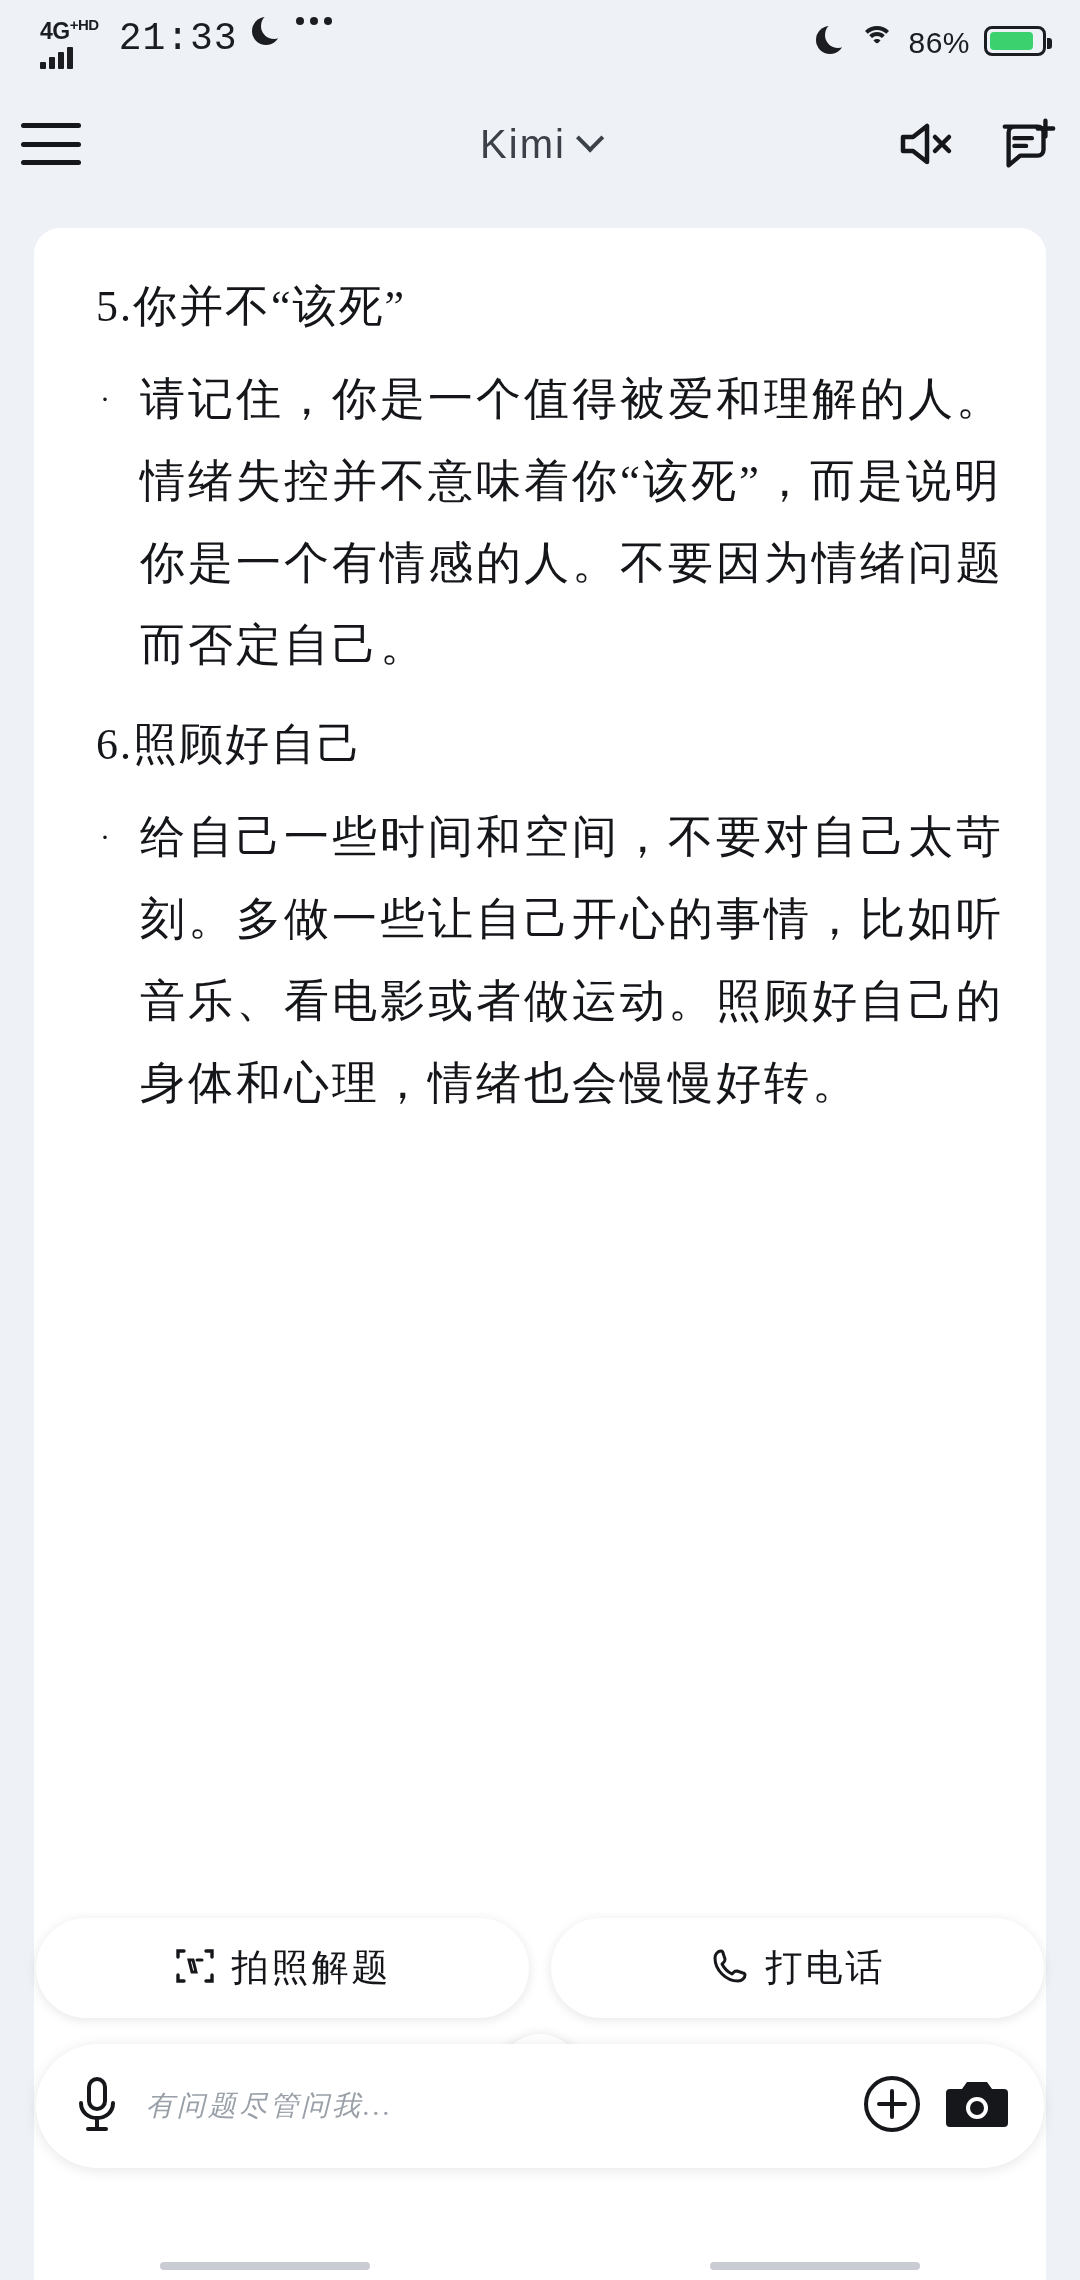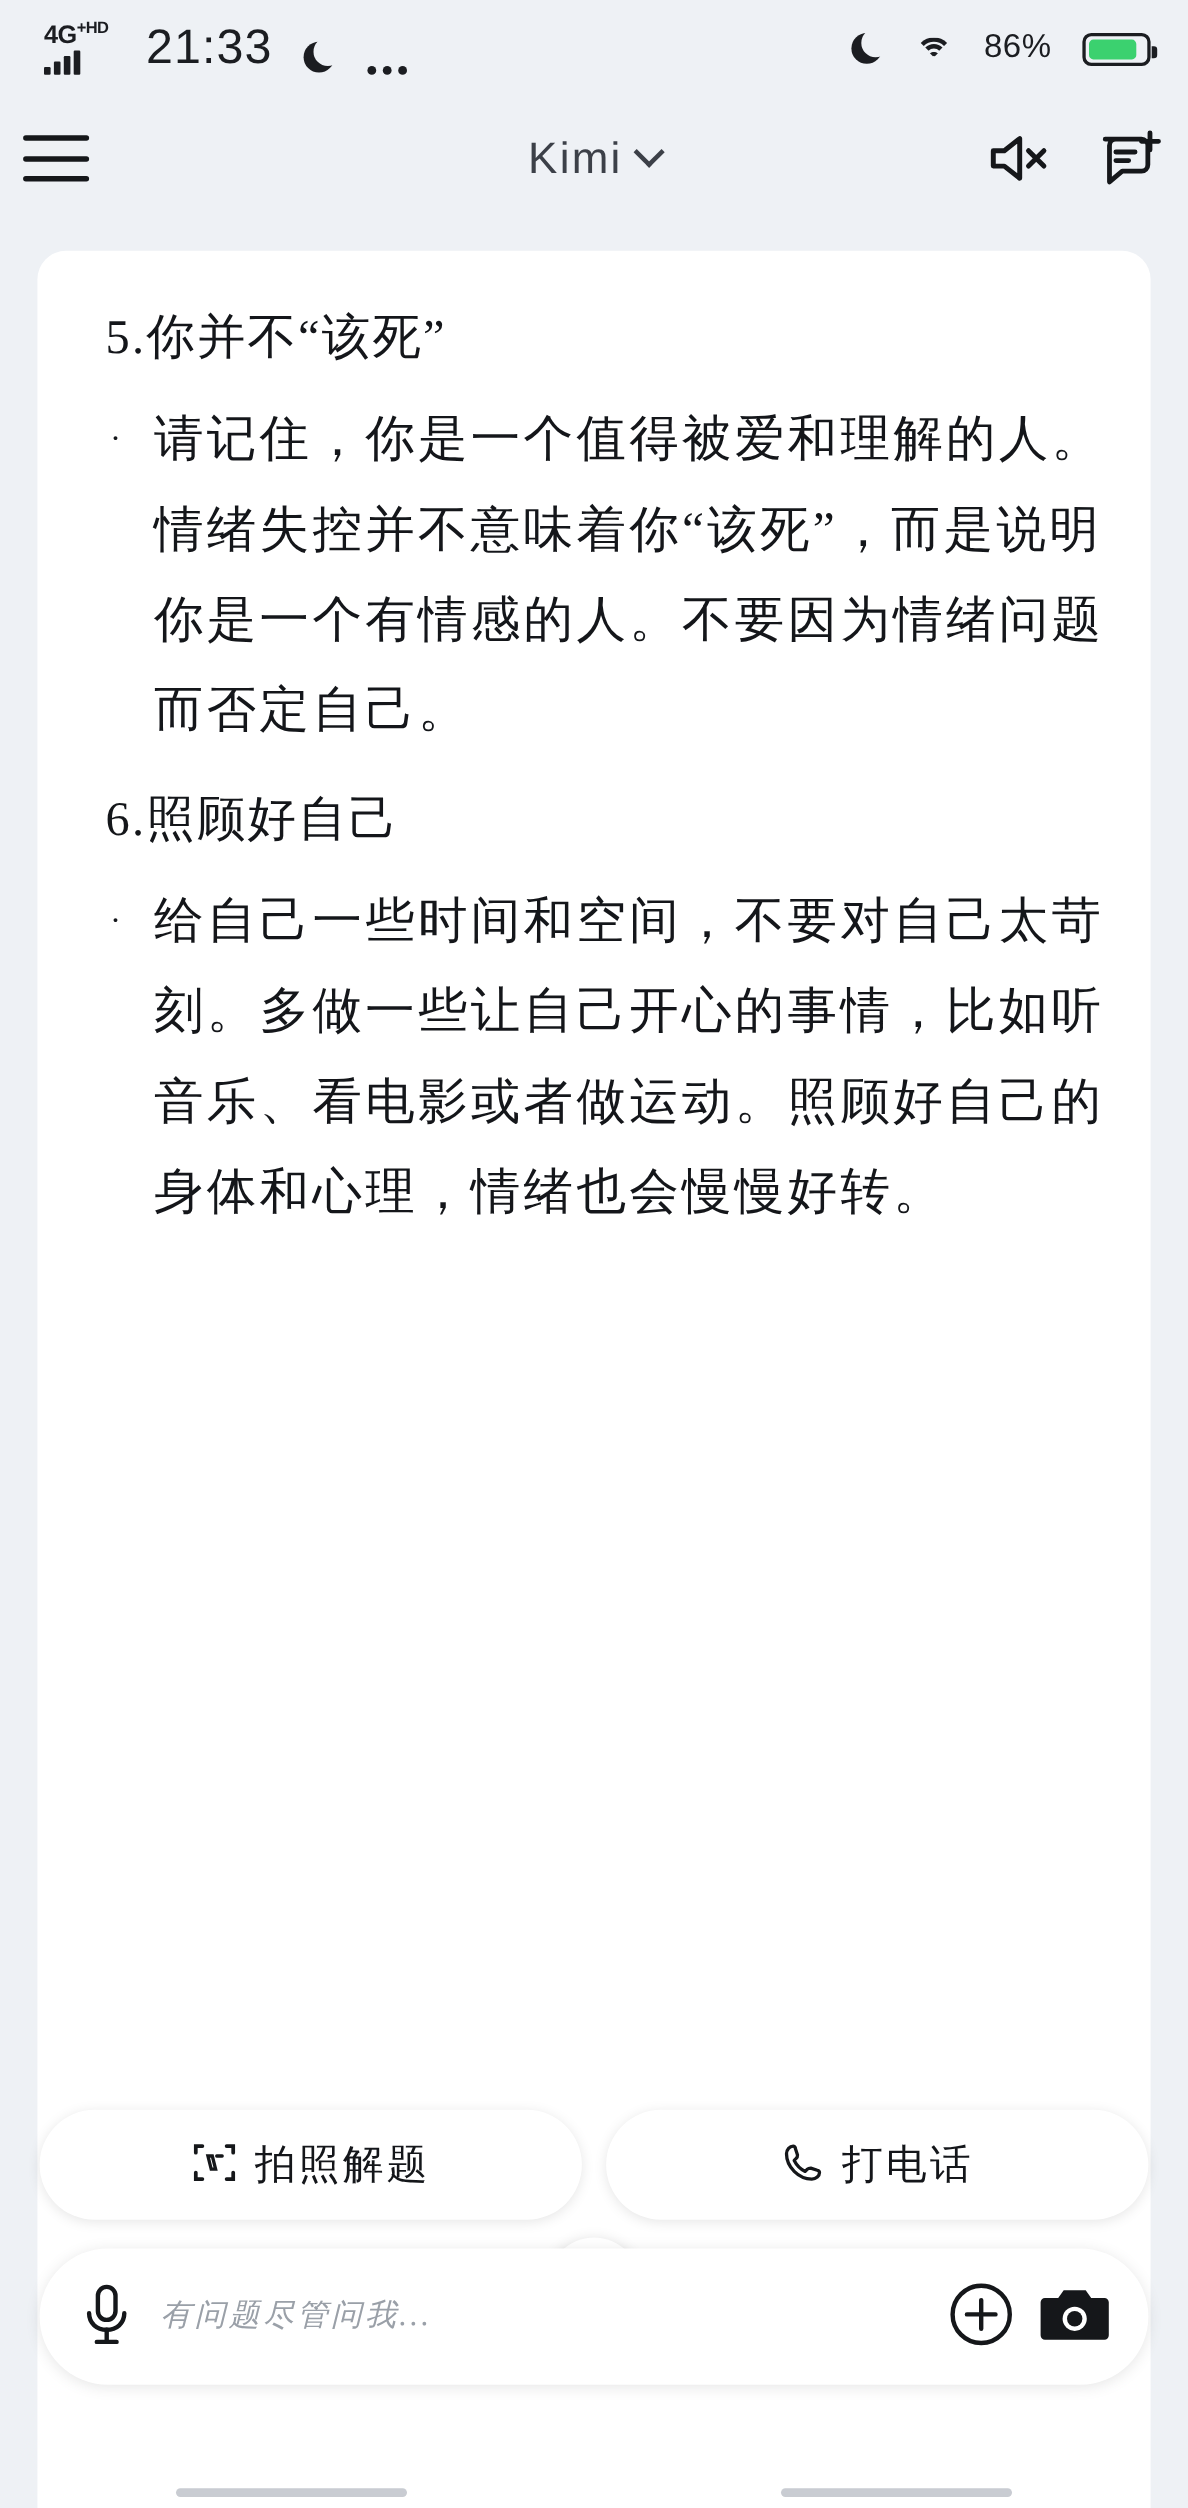--- a/index.html
+++ b/index.html
@@ -23,22 +23,22 @@
     height: 86px;
     flex: 0 0 86px;
     display: flex;
     align-items: center;
     justify-content: space-between;
     padding: 0 34px 0 40px;
     color: #1b1d21;
   }
   .status-left, .status-right {
     display: flex;
-    align-items: flex-end;
-    gap: 28px;
+    align-items: flex-start;
+    gap: 14px;
   }
   .net-stack {
     display: flex;
     flex-direction: column;
     align-items: flex-start;
     line-height: 1;
   }
   .net-label {
     font-size: 23px;
     font-weight: bold;
@@ -56,24 +56,25 @@
     display: block;
     width: 6px;
     background: #1b1d21;
     border-radius: 1px;
   }
   .signal i:nth-child(1) { height: 7px; }
   .signal i:nth-child(2) { height: 12px; }
   .signal i:nth-child(3) { height: 17px; }
   .signal i:nth-child(4) { height: 22px; }
   .clock {
-    font-size: 44px;
+    font-size: 38px;
     font-weight: 500;
     letter-spacing: 1px;
     margin-left: 6px;
+    font-family: Liberation Mono, monospace;
   }
   .moon-icon {
     width: 30px; height: 30px;
     position: relative;
     display: inline-block;
   }
   .moon-icon::before {
     content: "";
     position: absolute;
     width: 28px; height: 28px;

